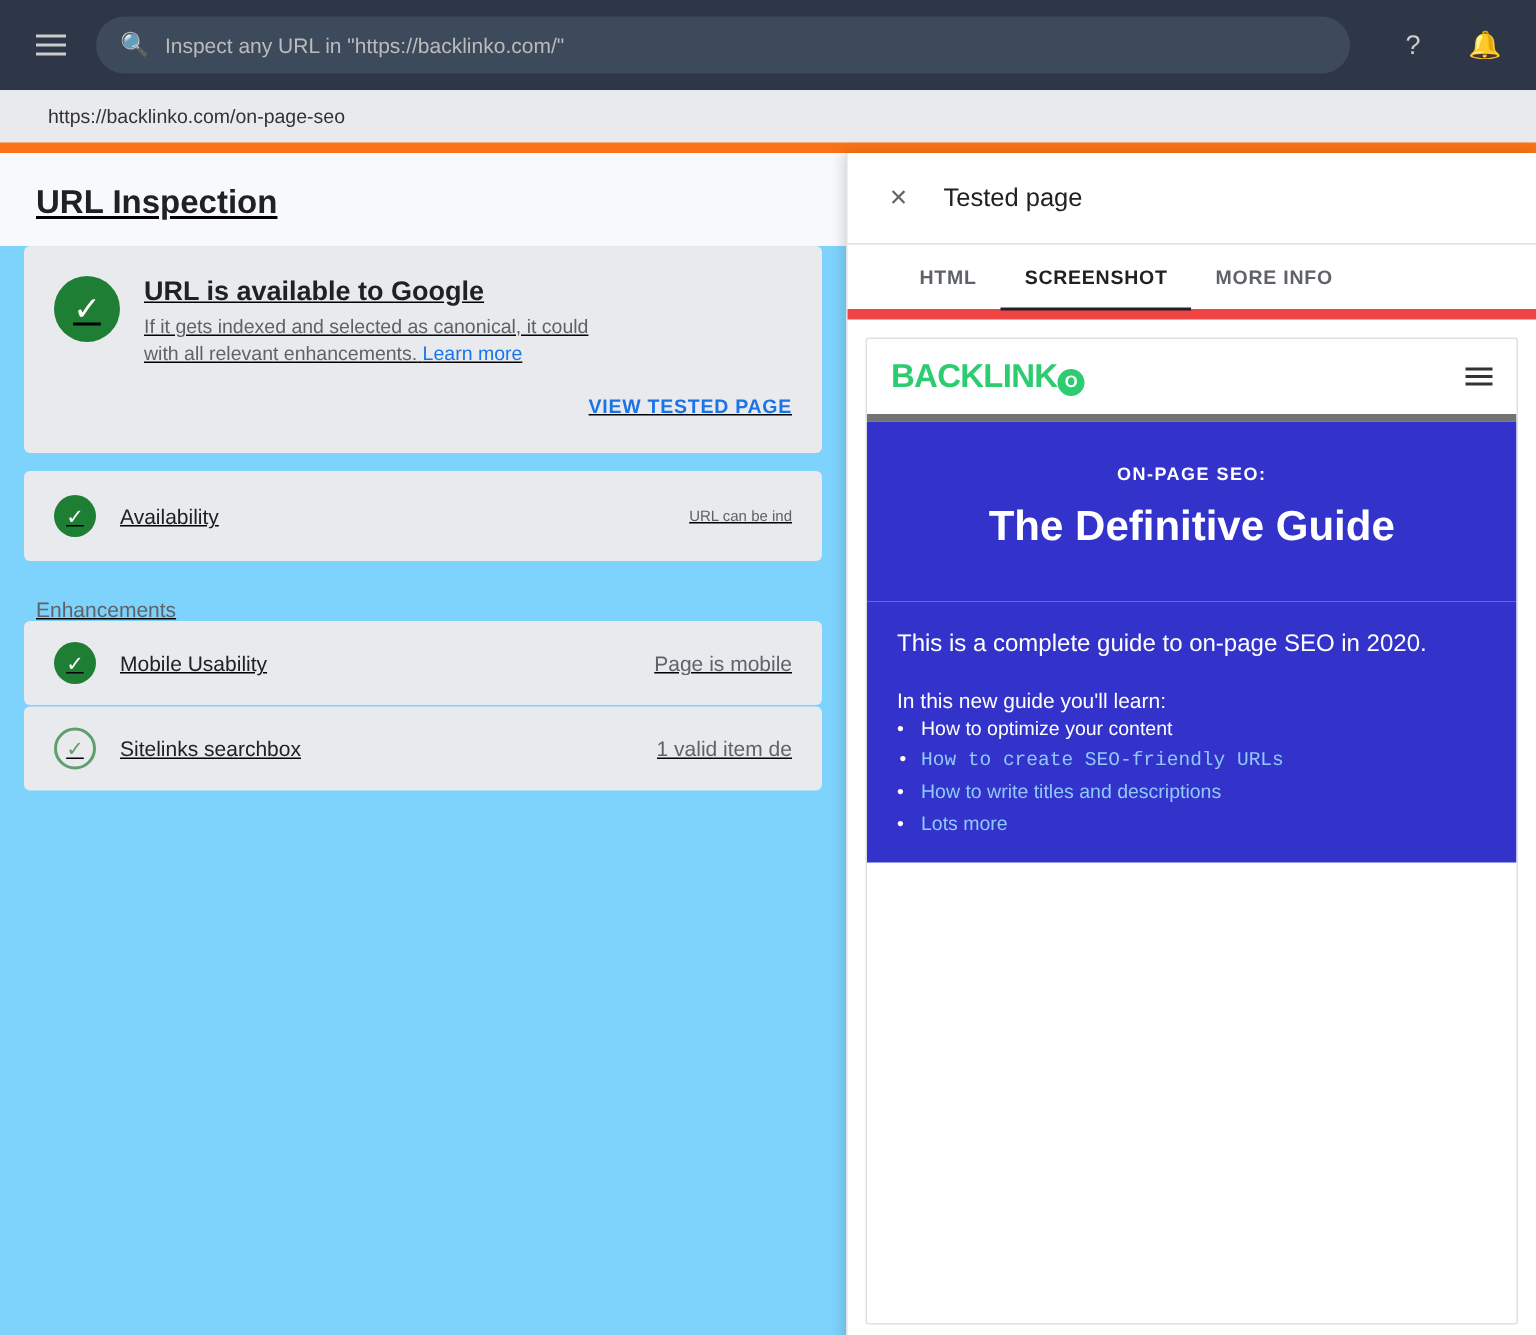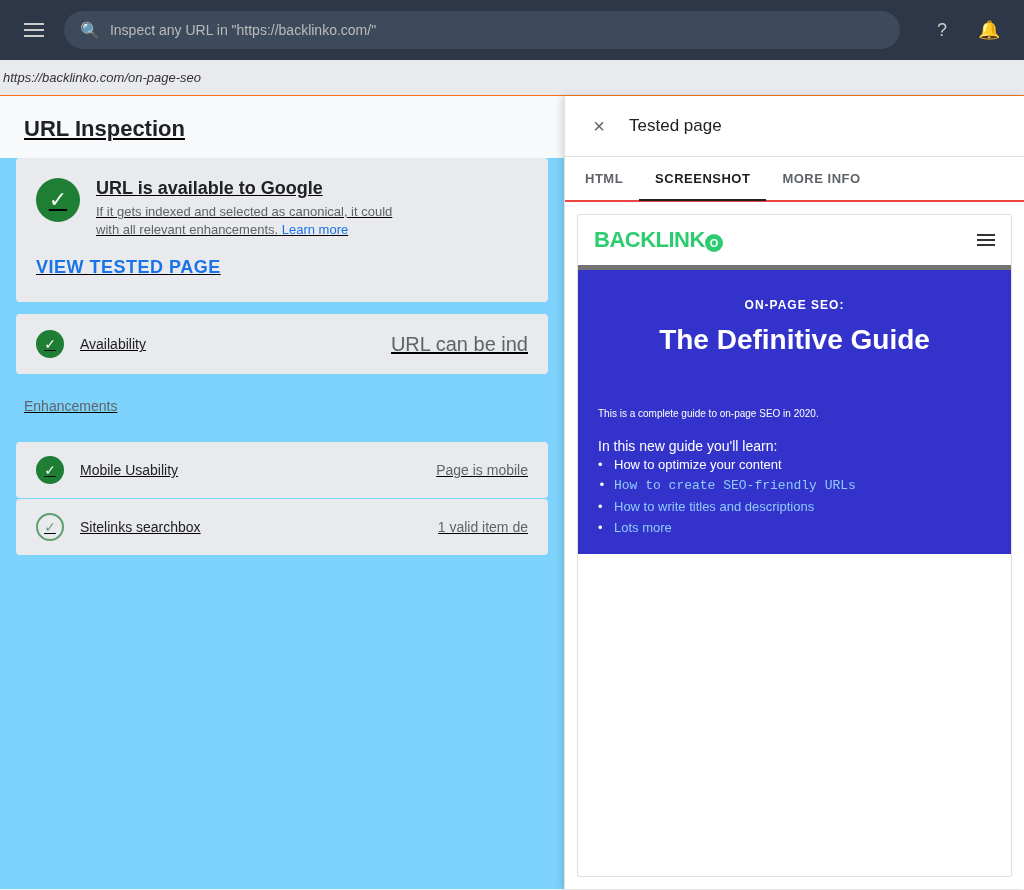--- a/index.html
+++ b/index.html
@@ -37,25 +37,24 @@
       width: 36px; height: 36px; border-radius: 50%;
       background: transparent;
       border: none;
       display: flex; align-items: center; justify-content: center;
       cursor: pointer; color: #ccc; font-size: 18px;
     }
 
     
     .url-bar {
       background: #e8eaed;
-      padding: 10px 3px;
+      padding: 10px 32px;
       font-size: 13px;
       color: #333;
-      border-bottom: 1px solid #f97316;
-      font-style: italic;
+      border-bottom: 7px solid #f97316;
     }
 
     
     .main-content {
       display: flex;
       height: calc(890px - 60px - 37px);
       position: relative;
     }
 
     
@@ -126,44 +125,44 @@
       line-height: 1.4;
     }
     .status-info a {
       color: #1a73e8;
       text-decoration: none;
     }
     .view-tested-btn {
       background: transparent;
       border: none;
       color: #1a73e8;
-      font-size: 18px;
+      font-size: 13px;
       font-weight: bold;
       letter-spacing: 0.5px;
       padding: 10px 0 4px;
       cursor: pointer;
-      text-align: left;
+      text-align: right;
     }
 
     
     .availability-card {
       background: #e8eaed;
       margin: 0 16px 16px;
       border-radius: 4px;
       padding: 16px 20px;
       display: flex;
       align-items: center;
       gap: 16px;
     }
     .avail-label { font-size: 14px; color: #202124; }
-    .avail-value { margin-left: auto; font-size: 20px; color: #5f6368; white-space: nowrap; overflow: hidden; text-overflow: ellipsis; max-width: 200px; }
+    .avail-value { margin-left: auto; font-size: 10px; color: #5f6368; white-space: nowrap; overflow: hidden; text-overflow: ellipsis; max-width: 200px; }
 
     
     .enhancements-label {
-      padding: 8px 24px 28px;
+      padding: 8px 24px 0;
       font-size: 14px;
       color: #5f6368;
     }
 
     .enhancement-row {
       background: #e8eaed;
       margin: 0 16px 1px;
       border-radius: 4px;
       padding: 14px 20px;
       display: flex;
@@ -197,22 +196,22 @@
     }
     .panel-title {
       font-size: 17px;
       color: #202124;
       font-weight: normal;
     }
 
     
     .tabs-row {
       display: flex;
-      border-bottom: 2px solid #ef4444;
-      padding: 0 4px;
+      border-bottom: 7px solid #ef4444;
+      padding: 0 32px;
     }
     .tab-item {
       padding: 14px 16px;
       font-size: 13px;
       font-weight: bold;
       color: #5f6368;
       letter-spacing: 0.5px;
       cursor: pointer;
       position: relative;
       text-transform: uppercase;
@@ -283,21 +282,21 @@
       line-height: 1.3;
       margin-bottom: 8px;
     }
 
     .webpage-body {
       background: #3333cc;
       padding: 16px 20px;
       color: white;
     }
     .webpage-desc {
-      font-size: 10px;
+      font-size: 16px;
       line-height: 1.6;
       margin-bottom: 16px;
       color: white;
     }
     .webpage-list-title {
       font-size: 14px;
       color: white;
     }
     .webpage-list {
       list-style: none;

